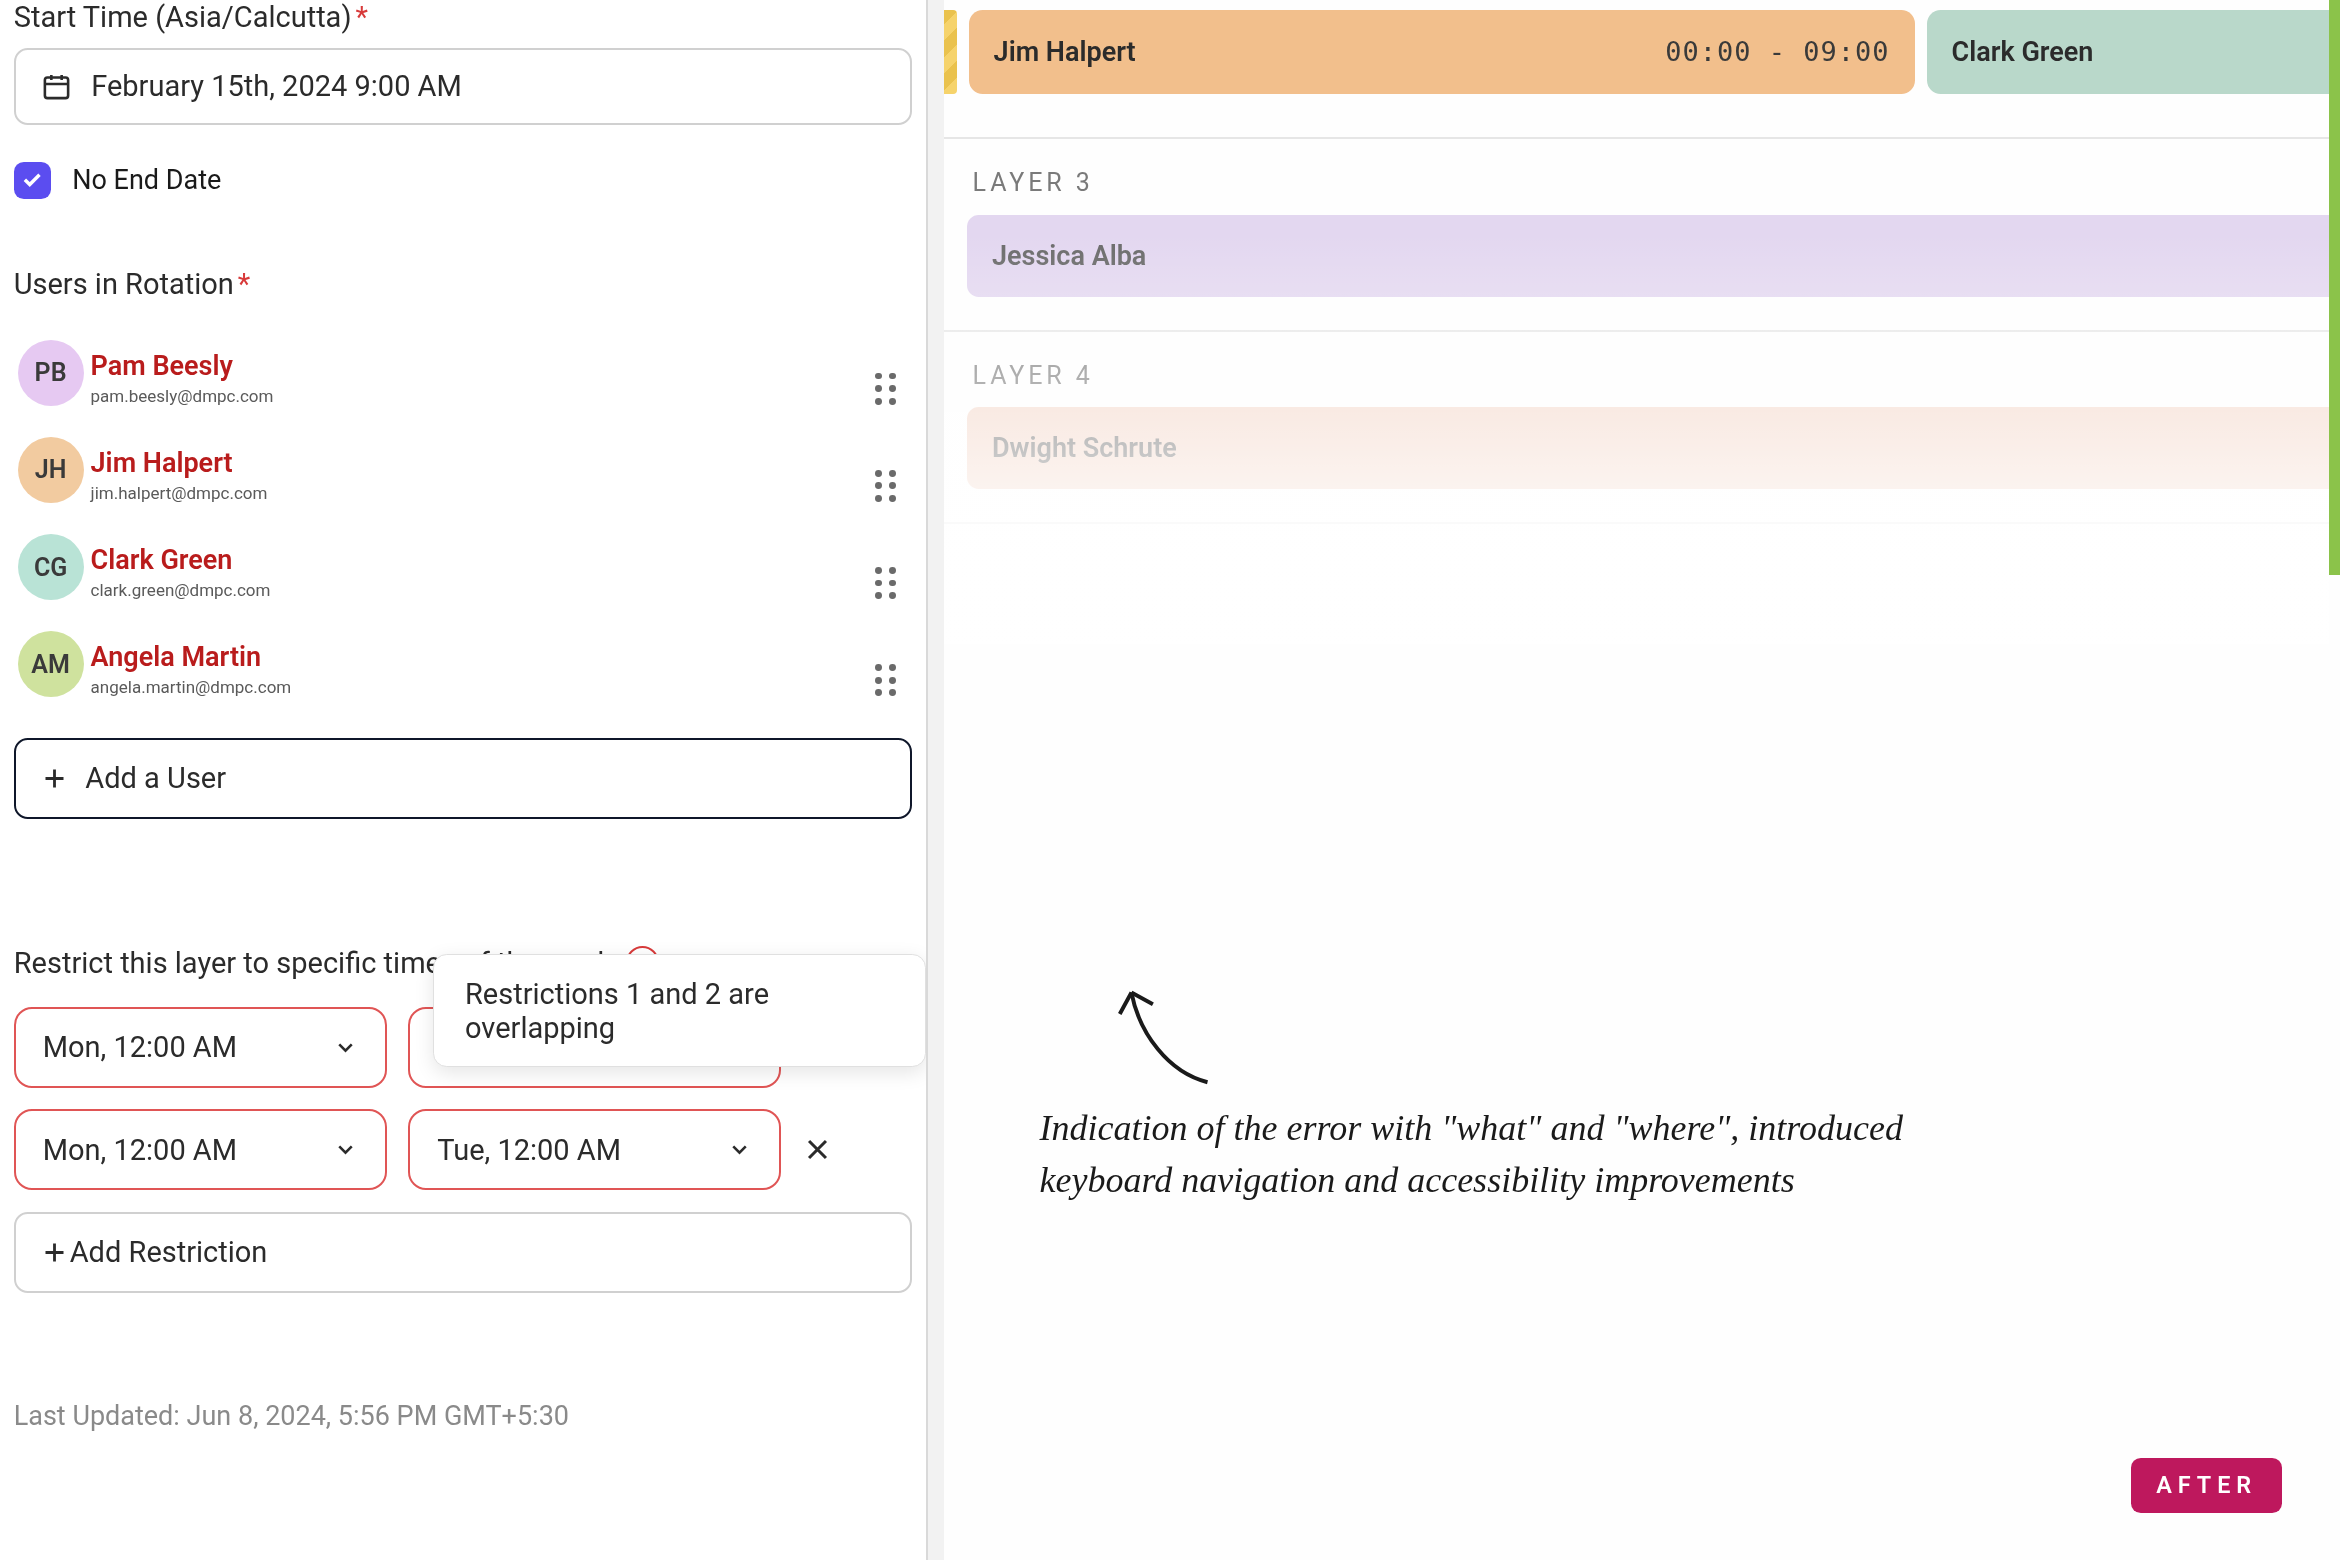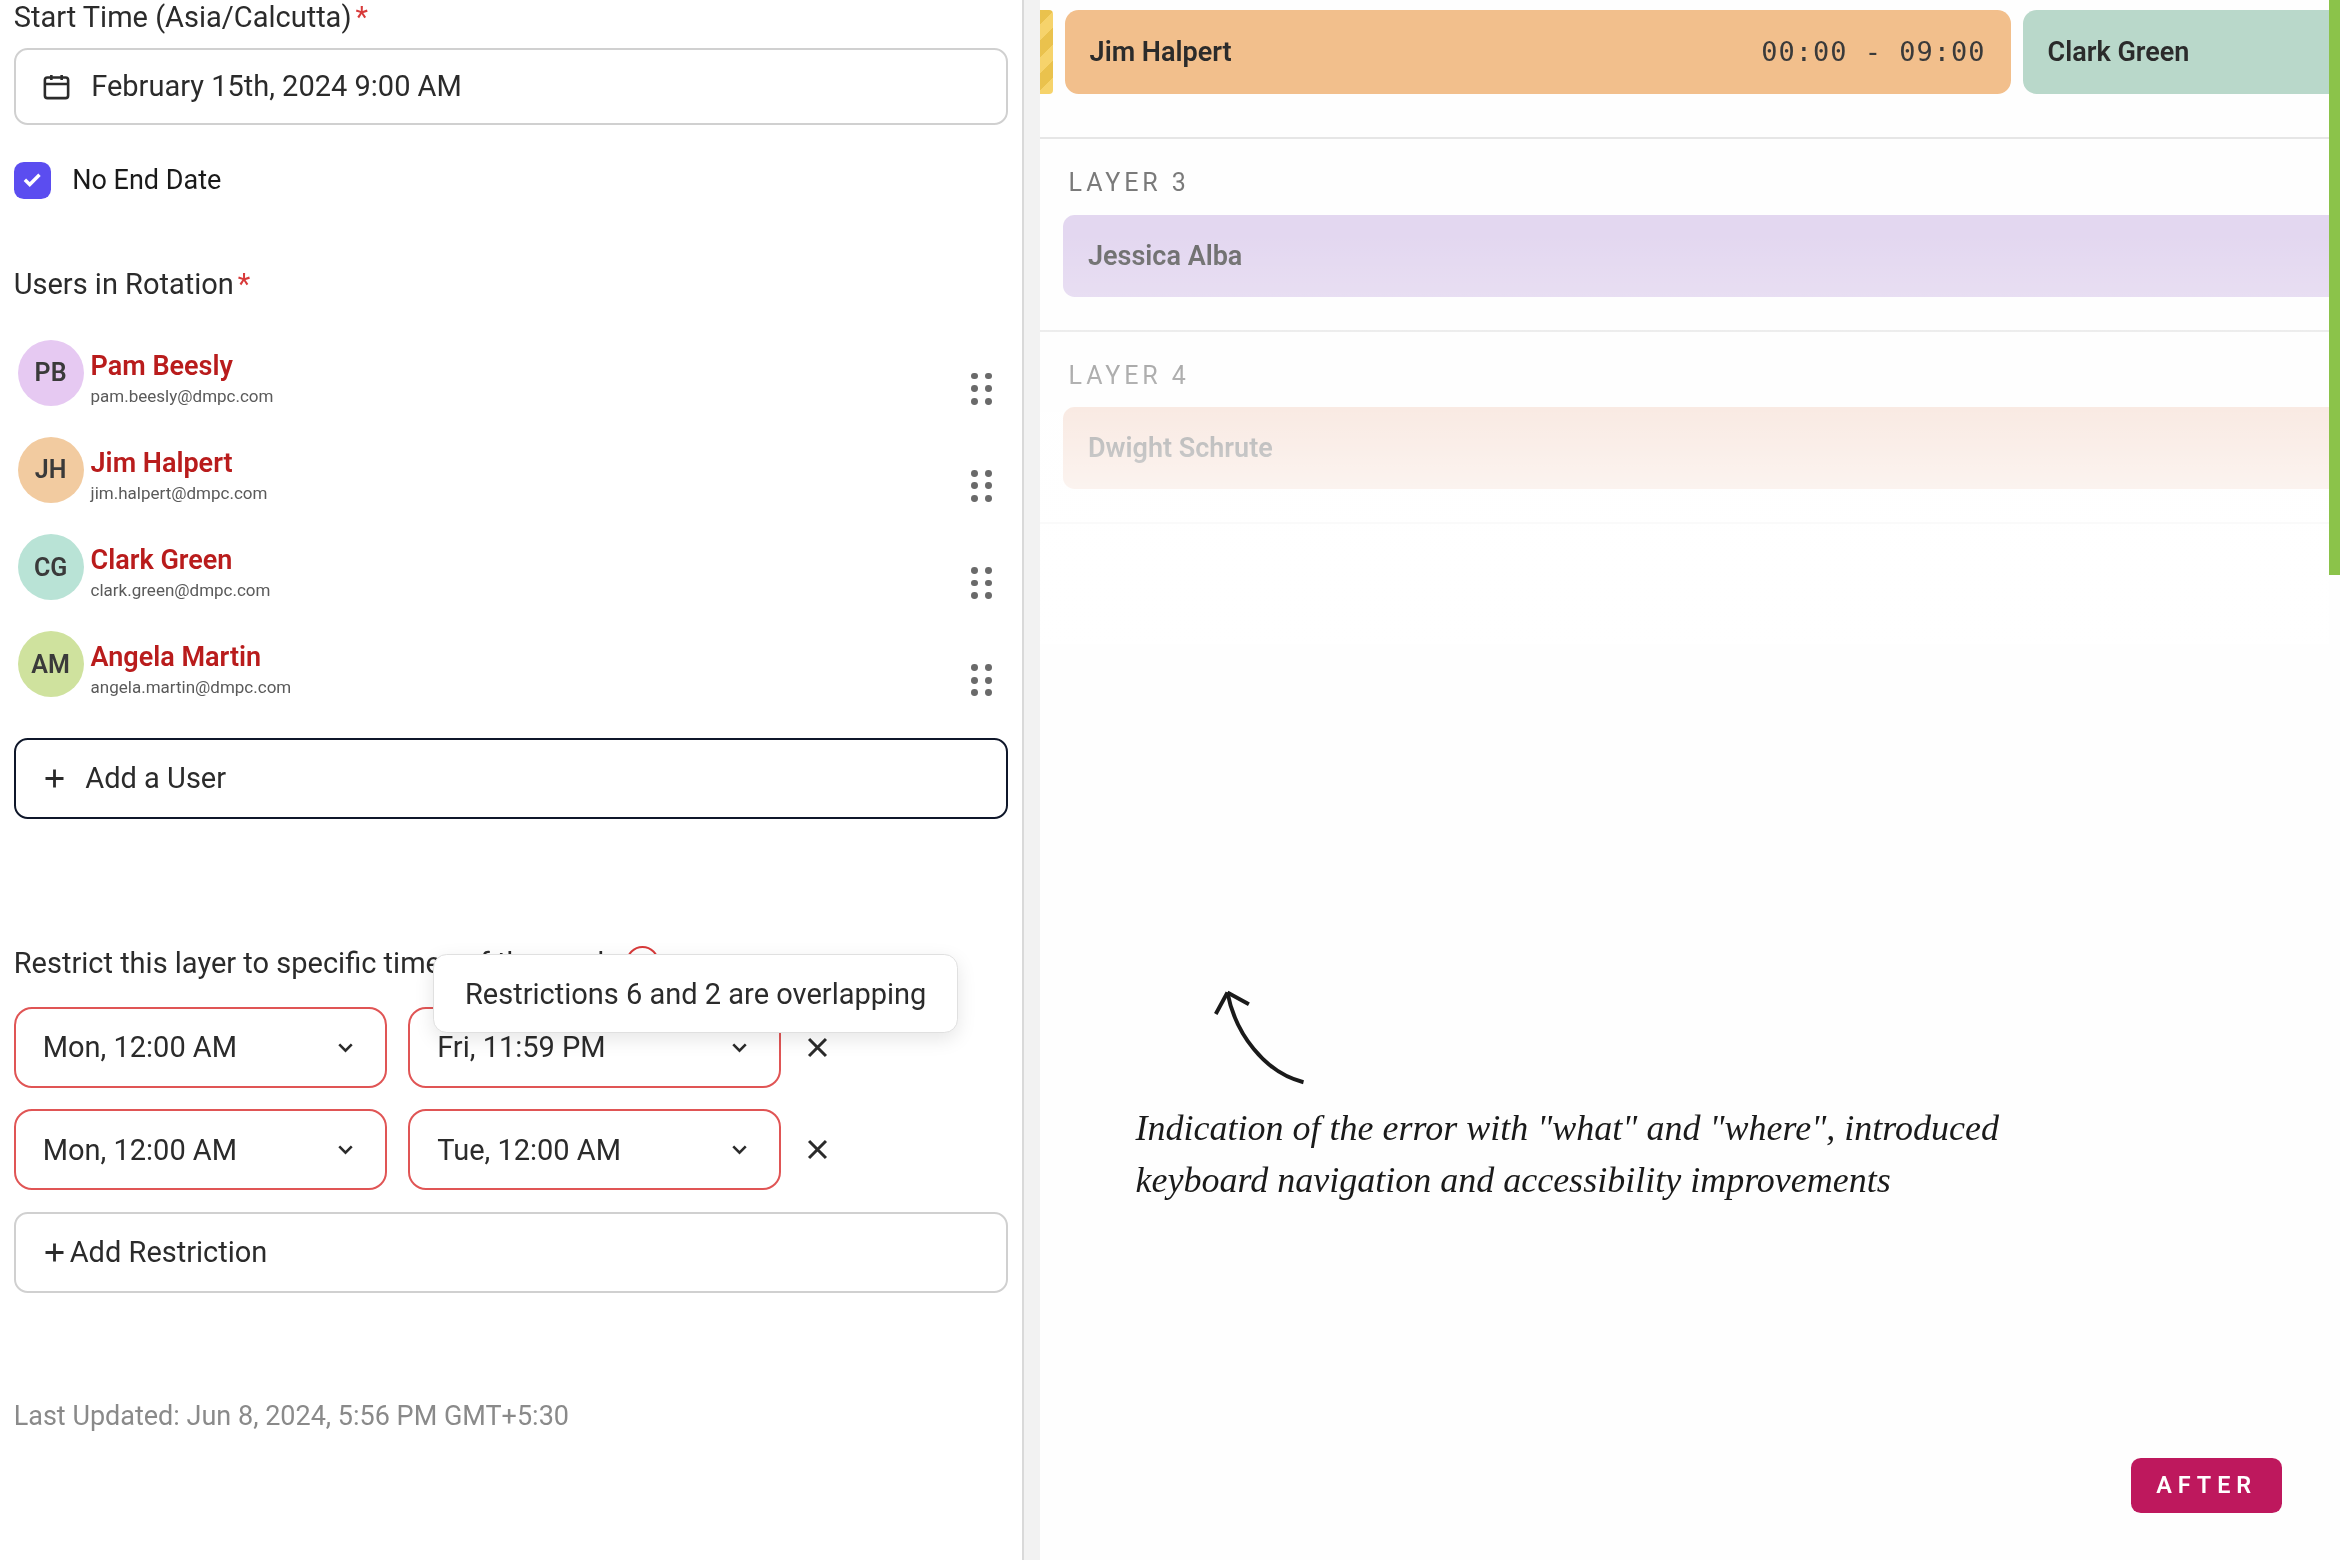--- a/index.html
+++ b/index.html
@@ -7,21 +7,21 @@
     font-family: -apple-system, BlinkMacSystemFont, "Segoe UI", Roboto, sans-serif;
     background: #fff;
     width: 2341px;
     height: 1560px;
     overflow: hidden;
     display: flex;
     font-size: 27px;
     color: #1a1a1a;
   }
   .left-panel {
-    width: 1022px;
+    width: 926px;
     padding: 0 13.7px 29px 13.7px;
     overflow: hidden;
     position: relative;
   }
   .divider-v {
     width: 17.6px;
     background: linear-gradient(to right, #d9d9d9 0, #d9d9d9 2px, #f2f2f2 2px, #f2f2f2 100%);
   }
   .right-panel {
     flex: 1;
@@ -397,21 +397,21 @@
   </div>
 
   <div class="add-btn">
     <svg class="plus-icon" viewBox="0 0 24 24" stroke="#2b2b2b" stroke-width="2.5">
         <path d="M12 4v16M4 12h16"></path>
       </svg>
     <span>Add a User</span>
   </div>
 
   <div class="tooltip">
-    <span>Restrictions 6 and 2 are overlapping</span>
+    <span>Restrictions 1 and 2 are overlapping</span>
   </div>
 
   <div class="restrict-label">
     <span>Restrict this layer to specific times of the week</span>
     <span class="help-icon">?</span>
   </div>
 
   <div class="restriction-row">
     <div class="restriction-select">
       <span>Mon, 12:00 AM</span>

